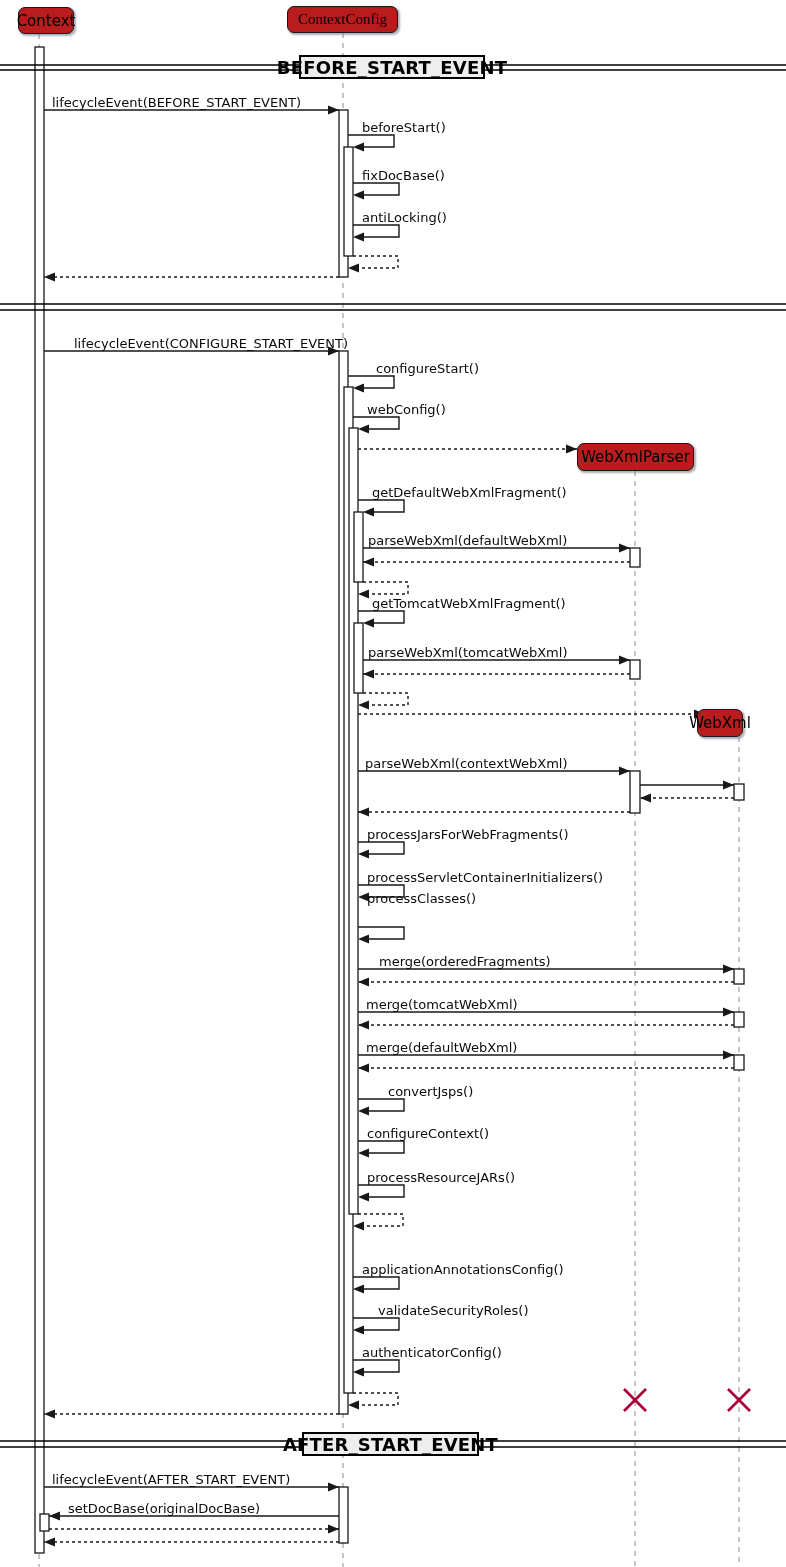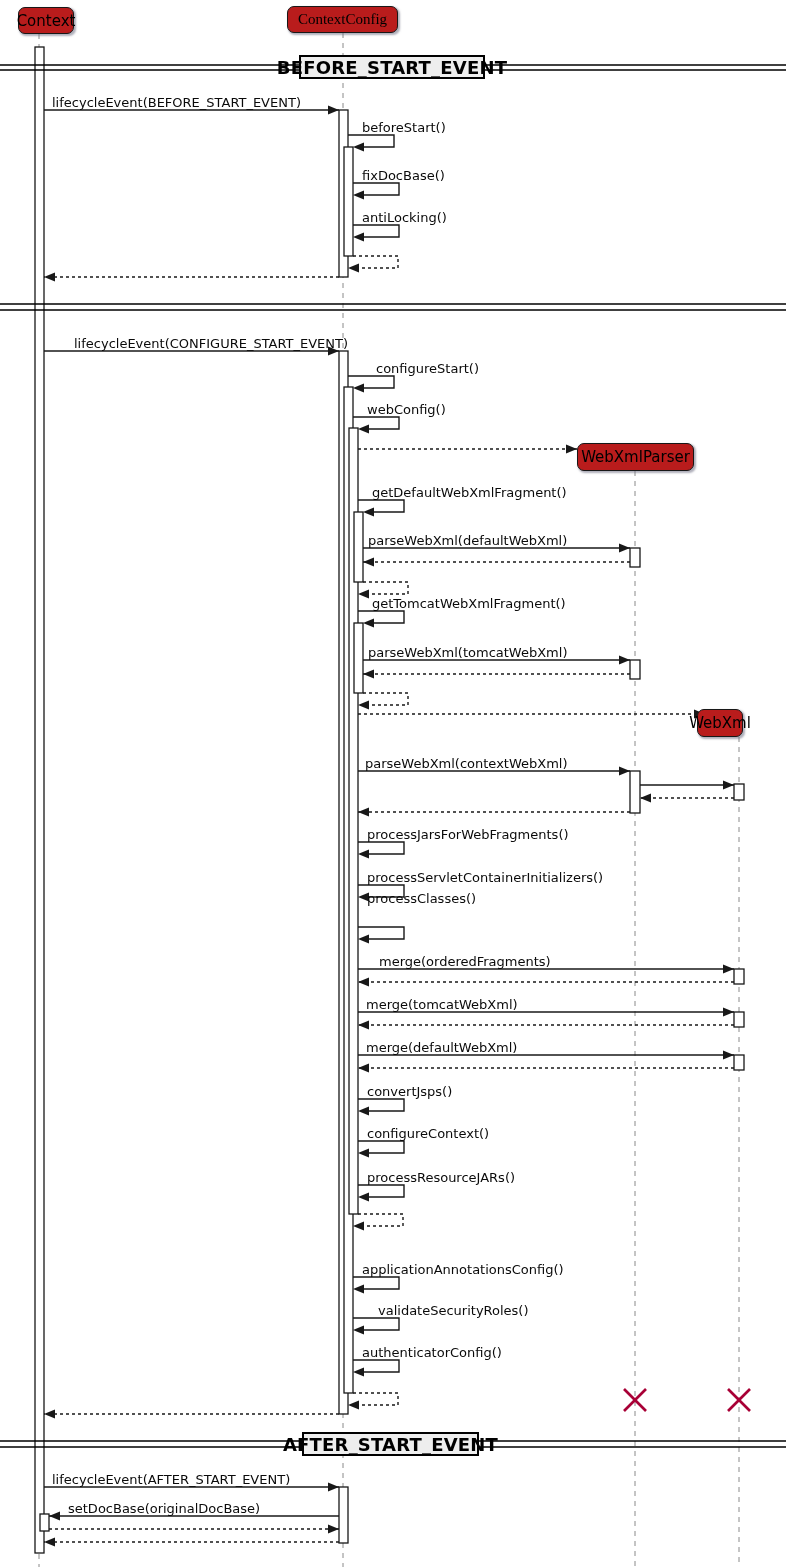--- a/index.html
+++ b/index.html
@@ -163,19 +163,19 @@
     <div class="msg-label" style="left: 362px; top: 120px;">beforeStart()</div>
     <div class="msg-label" style="left: 362px; top: 168px;">fixDocBase()</div>
     <div class="msg-label" style="left: 362px; top: 210px;">antiLocking()</div>
     <div class="msg-label" style="left: 376px; top: 361px;">configureStart()</div>
     <div class="msg-label" style="left: 367px; top: 402px;">webConfig()</div>
     <div class="msg-label" style="left: 372px; top: 485px;">getDefaultWebXmlFragment()</div>
     <div class="msg-label" style="left: 372px; top: 596px;">getTomcatWebXmlFragment()</div>
     <div class="msg-label" style="left: 367px; top: 827px;">processJarsForWebFragments()</div>
     <div class="msg-label" style="left: 367px; top: 870px;">processServletContainerInitializers()</div>
     <div class="msg-label" style="left: 367px; top: 891px;">processClasses()</div>
-    <div class="msg-label" style="left: 367px; top: 1084px;">convertJsps()</div>
+    <div class="msg-label" style="left: 388px; top: 1084px;">convertJsps()</div>
     <div class="msg-label" style="left: 367px; top: 1126px;">configureContext()</div>
     <div class="msg-label" style="left: 367px; top: 1170px;">processResourceJARs()</div>
     <div class="msg-label" style="left: 362px; top: 1262px;">applicationAnnotationsConfig()</div>
     <div class="msg-label" style="left: 378px; top: 1303px;">validateSecurityRoles()</div>
     <div class="msg-label" style="left: 362px; top: 1345px;">authenticatorConfig()</div>
   </div>
 
 </body></html>

